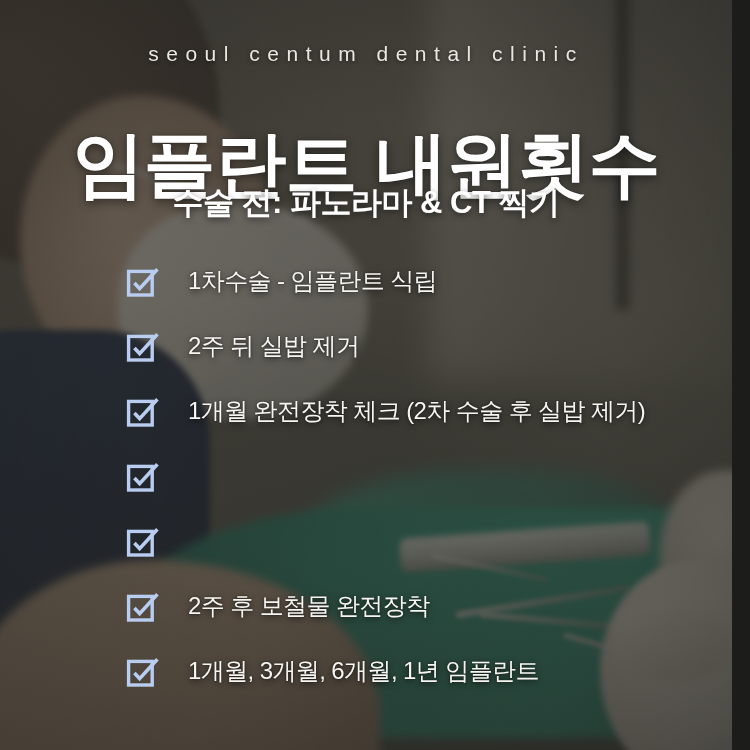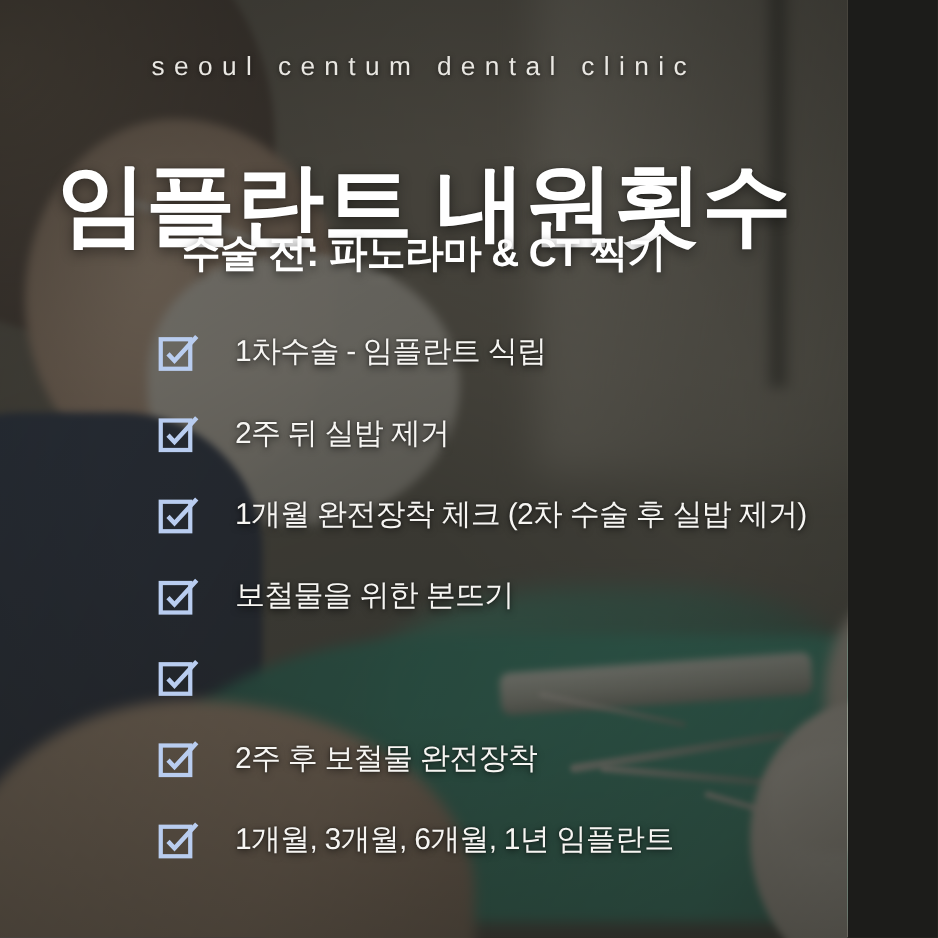--- a/index.html
+++ b/index.html
@@ -5,21 +5,21 @@
 <style>
   html, body {
     margin: 0;
     padding: 0;
     background: #1c1c1a;
   }
   * { box-sizing: border-box; }
 
   .poster {
     position: relative;
-    width: 678px;
+    width: 732px;
     height: 750px;
     overflow: hidden;
     font-family: "Liberation Sans", "DejaVu Sans", sans-serif;
     background: #3b3b33;
     user-select: none;
   }
 
   
   .bg-layer {
     position: absolute;
@@ -335,21 +335,20 @@
         <span class="check-label">1개월 완전장착 체크 (2차 수술 후 실밥 제거)</span>
       </li>
 
       <li class="check-item">
         <span class="check-icon">
           <svg width="34" height="34" viewBox="0 0 34 34" aria-hidden="true">
             <rect x="2.6" y="7.4" width="23.6" height="23.6" fill="none" stroke="#b9cdf0" stroke-width="3.4"></rect>
             <path d="M8.4 19.1 L13.6 24.6 L31.4 5.2" fill="none" stroke="#b9cdf0" stroke-width="3.6" stroke-linecap="butt" stroke-linejoin="miter"></path>
           </svg>
         </span>
-        <span class="check-label">보철물을 위한 본뜨기</span>
       </li>
 
       <li class="check-item">
         <span class="check-icon">
           <svg width="34" height="34" viewBox="0 0 34 34" aria-hidden="true">
             <rect x="2.6" y="7.4" width="23.6" height="23.6" fill="none" stroke="#b9cdf0" stroke-width="3.4"></rect>
             <path d="M8.4 19.1 L13.6 24.6 L31.4 5.2" fill="none" stroke="#b9cdf0" stroke-width="3.6" stroke-linecap="butt" stroke-linejoin="miter"></path>
           </svg>
         </span>
       </li>

